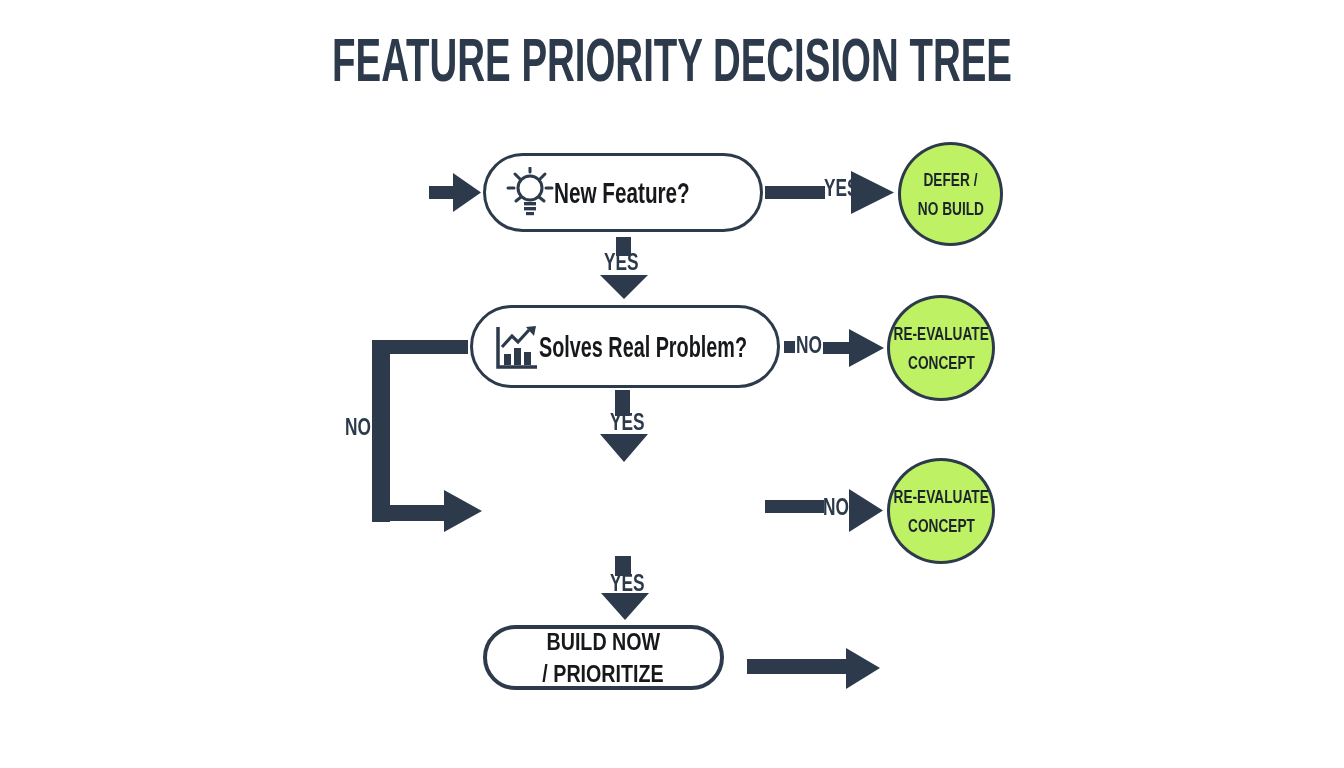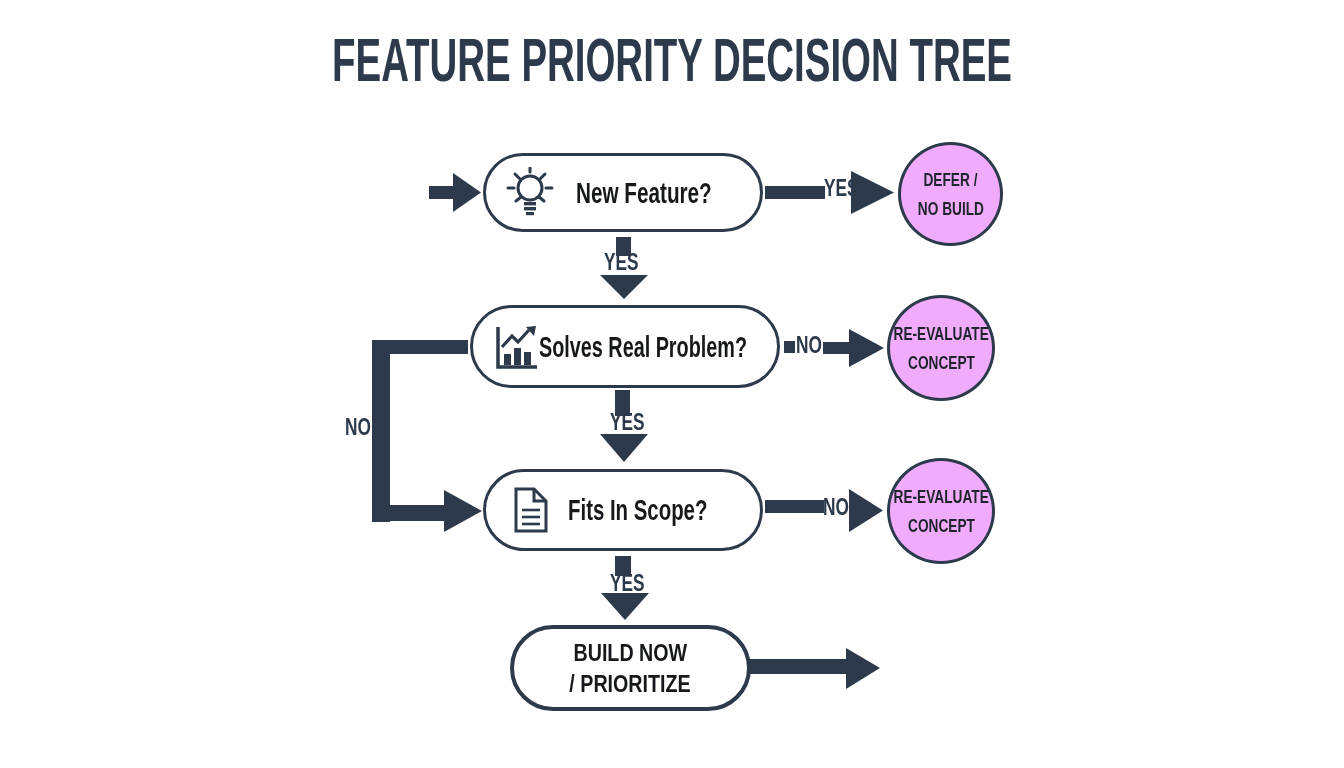--- a/index.html
+++ b/index.html
@@ -26,21 +26,21 @@
     display:inline-block; white-space:nowrap; transform-origin:left center;
     font-weight:bold; font-size:30px; color:#16181b; line-height:1;
   }
   .pill.stack { flex-direction:column; justify-content:center; border-width:4px; }
   .pill.stack .line {
     font-weight:bold; font-size:24px; line-height:1.3; color:#16181b;
     text-align:center; white-space:nowrap; transform:scaleX(0.82); transform-origin:center;
   }
 
   .circle {
-    position:absolute; z-index:2; background:#f0abfc;
+    position:absolute; z-index:2; background:#bef264;
     border:3px solid var(--ink); border-radius:50%;
     display:flex; flex-direction:column; align-items:center; justify-content:center;
     box-sizing:border-box;
   }
   .circle .line {
     font-weight:bold; font-size:19px; line-height:1.55; color:#1d242b;
     white-space:nowrap; transform:scaleX(0.72); transform-origin:center;
   }
 
   .edge-label {
@@ -83,21 +83,21 @@
       <polygon points="849,489 849,532 883,510.5"></polygon>
 
       <rect x="615" y="556" width="16" height="20"></rect>
       <polygon points="601,593 649,593 625,620"></polygon>
 
       <rect x="747" y="659" width="103" height="15"></rect>
       <polygon points="846,648 846,689 880,668"></polygon>
     </g>
   </svg>
 
-  <div class="pill" style="left:483px; top:153px; width:280px; height:79px; padding-left:20px; gap:22px;">
+  <div class="pill" style="left:483px; top:153px; width:280px; height:79px; padding-left:20px; ">
     <svg class="nodeicon" width="48" height="52" viewBox="0 0 48 52">
       <g stroke="currentColor" stroke-width="3" fill="none" stroke-linecap="round">
         <circle cx="24" cy="21" r="12"></circle>
         <line x1="2" y1="21" x2="8" y2="21"></line>
         <line x1="40" y1="21" x2="46" y2="21"></line>
         <line x1="9" y1="7" x2="14" y2="12"></line>
         <line x1="39" y1="7" x2="34" y2="12"></line>
         <line x1="24" y1="1" x2="24" y2="5"></line>
         <line x1="10" y1="34" x2="15" y2="30"></line>
         <line x1="38" y1="34" x2="33" y2="30"></line>
@@ -132,41 +132,27 @@
     <span class="lbl" style="width:208px;">
       <span style="transform:scaleX(0.66);">Solves Real Problem?</span>
     </span>
   </div>
 
   <div class="circle" style="left:887px; top:295px; width:108px; height:106px;">
     <div class="line">RE-EVALUATE</div>
     <div class="line">CONCEPT</div>
   </div>
 
-  <div class="pill" style="left:483px; top:469px; width:280px; height:82px; padding-left:26px; gap:18px;">
-    <svg class="nodeicon" width="38" height="48" viewBox="0 0 38 48">
-      <path d="M4 3 H22 L34 15 V45 H4 Z" stroke="currentColor" stroke-width="3" fill="#ffffff"></path>
-      <path d="M22 3 V15 H34" stroke="currentColor" stroke-width="3" fill="none"></path>
-      <g stroke="currentColor" stroke-width="2.6">
-        <line x1="10" y1="24" x2="28" y2="24"></line>
-        <line x1="10" y1="31" x2="28" y2="31"></line>
-        <line x1="10" y1="38" x2="28" y2="38"></line>
-      </g>
-    </svg>
-    <span class="lbl" style="width:140px;">
-      <span style="transform:scaleX(0.68);">Fits In Scope?</span>
-    </span>
-  </div>
 
   <div class="circle" style="left:887px; top:458px; width:108px; height:106px;">
     <div class="line">RE-EVALUATE</div>
     <div class="line">CONCEPT</div>
   </div>
 
-  <div class="pill stack" style="left:510px; top:625px; width:241px; height:86px;">
+  <div class="pill stack" style="left:483px; top:625px; width:241px; height:65px;">
     <div class="line">BUILD NOW</div>
     <div class="line">/ PRIORITIZE</div>
   </div>
 
 
   <div class="edge-label" style="left:824px; top:176px;">YES</div>
   <div class="edge-label" style="left:604px; top:250px;">YES</div>
   <div class="edge-label" style="left:796px; top:333px;">NO</div>
   <div class="edge-label" style="left:345px; top:415px;">NO</div>
   <div class="edge-label" style="left:610px; top:410px;">YES</div>

